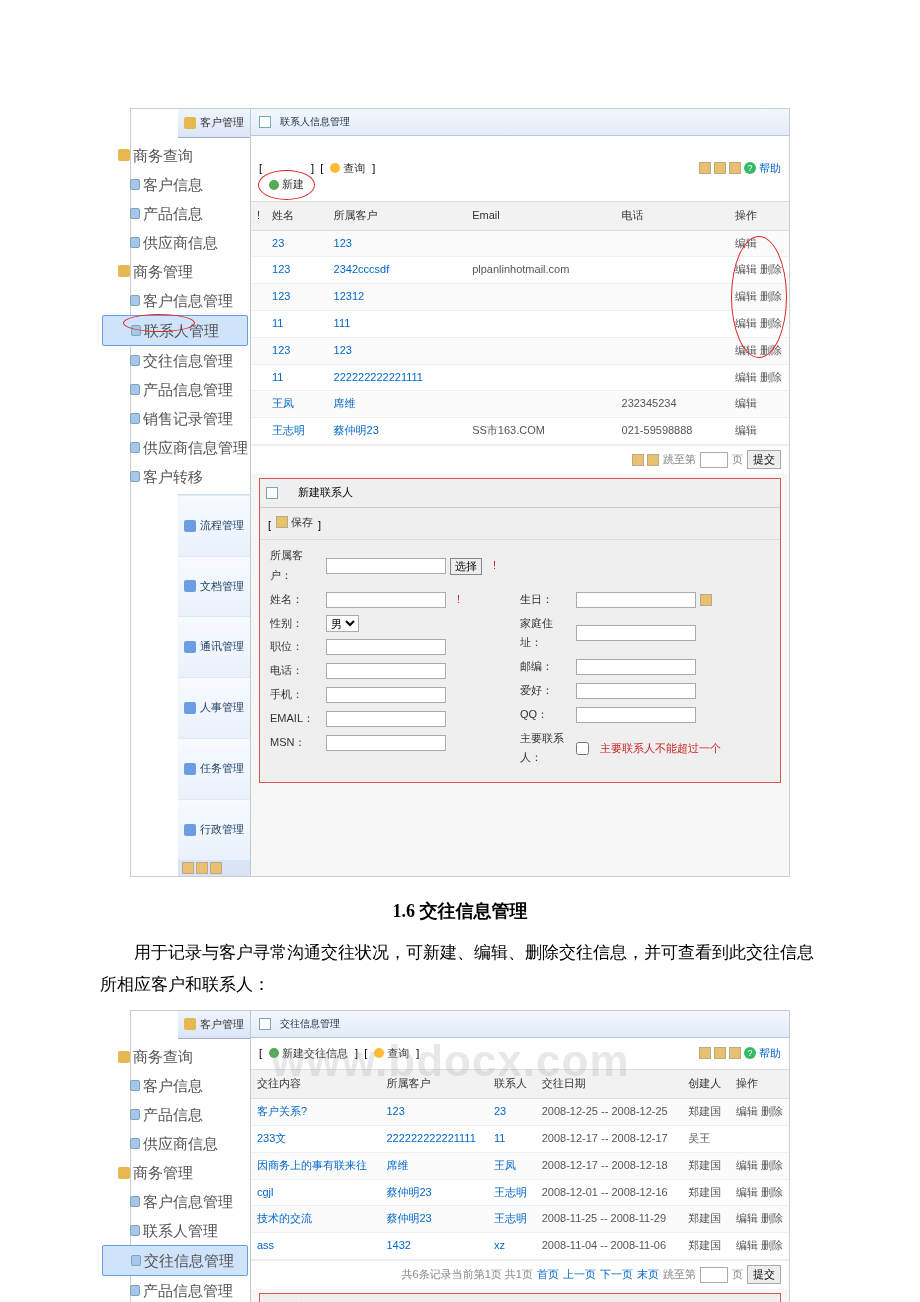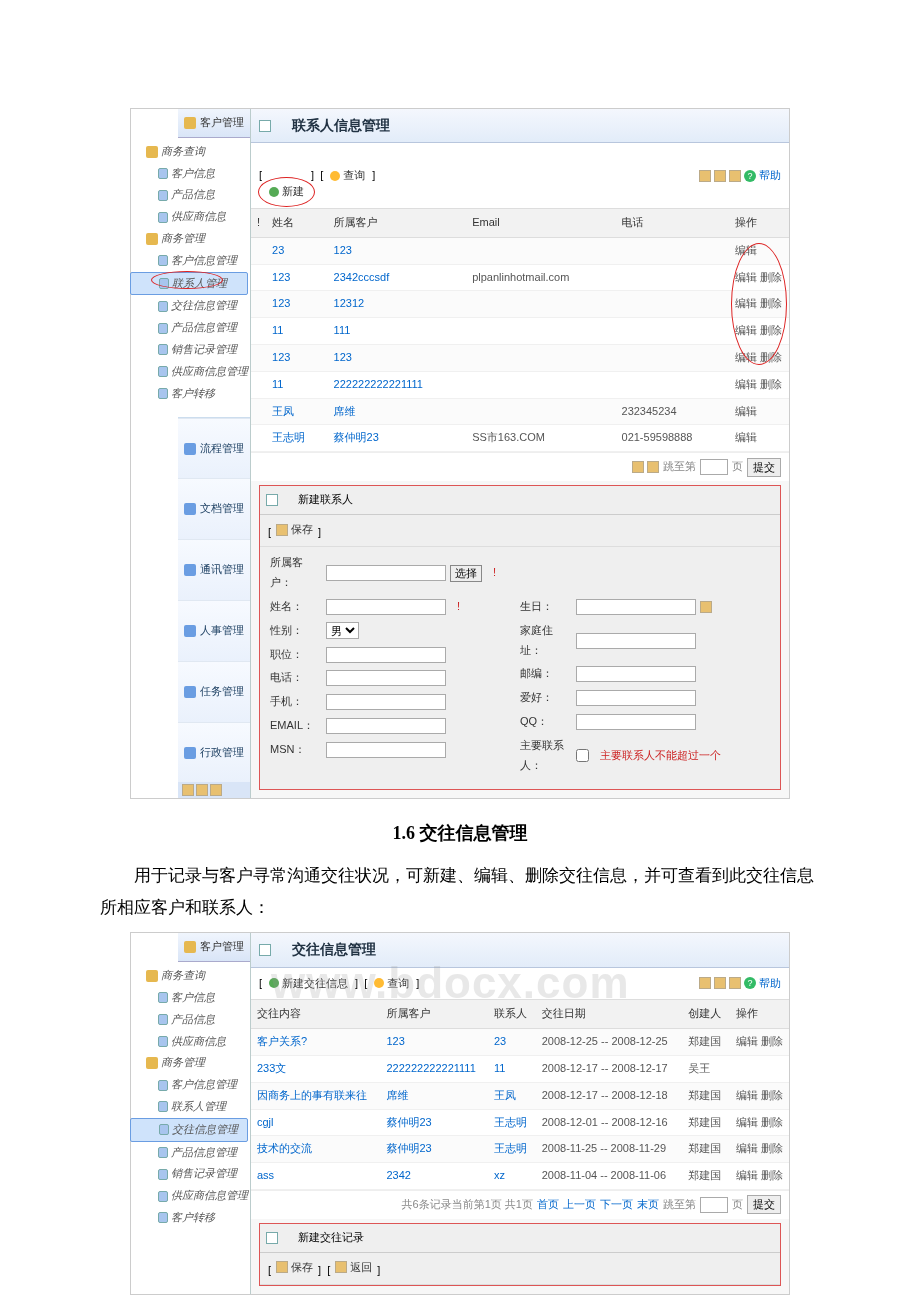--- a/index.html
+++ b/index.html
@@ -1,31 +1,31 @@
 <!DOCTYPE html>
 <html><head>
 <meta charset="utf-8">
 <style>
   * { box-sizing: border-box; margin: 0; padding: 0; }
   body { font-family: "SimSun", serif; font-size: 14px; line-height: 1.8; background: #fff; color: #000; width: 920px; margin: 0 auto; padding: 100px 100px 60px; }
   .screenshot { border: 1px solid #ccc; margin: 8px auto 18px; width: 660px; background: #efefef; font-family: Arial, sans-serif; font-size: 11px; display: flex; position: relative; }
   .watermark { position: absolute; top: 10px; left: 140px; font-size: 44px; color: rgba(150,150,150,0.22); font-weight: 700; letter-spacing: 1px; pointer-events: none; font-family: Arial; z-index: 99; text-align: right; }
   .sidebar { width: 120px; background: #fff; border-right: 1px solid #bcc; display: flex; flex-direction: column; align-items: flex-end; }
   .side-title { background: linear-gradient(#f0f5fd, #d9e5f7); border-bottom: 1px solid #aac; padding: 4px 6px; font-size: 11px; color: #333; display: flex; align-items: center; gap: 4px; }
-  .tree { padding: 3px 2px 3px 4px; font-size: 11px; color: #444; font-style: italic; }
+  .tree { padding: 3px 2px 3px 4px; font-size: 15px; color: #444; }
   .tree-node { padding: 1px 0 1px 16px; display: flex; align-items: center; gap: 3px; color: #555; white-space: nowrap; }
   .tree-leaf { padding: 1px 0 1px 28px; display: flex; align-items: center; gap: 3px; color: #555; white-space: nowrap; }
   .tree-leaf.selected { background: #cfe3fb; border: 1px solid #6a9de2; border-radius: 2px; }
   .tree-leaf.circled { position: relative; }
   .tree-leaf.circled::after { content: ""; position: absolute; left: 20px; top: -2px; width: 70px; height: 16px; border: 1.5px solid #d22; border-radius: 50%; }
   .side-links { margin-top: auto; border-top: 1px solid #cde; }
   .side-link { border-top: 1px solid #e0e8f2; padding: 20px 6px; font-size: 11px; color: #246; display: flex; align-items: center; gap: 4px; background: linear-gradient(#f7faff, #eaf1fc); }
   .side-status { background: #d9e5f7; padding: 2px 4px; display: flex; gap: 2px; }
   .main { flex: 1; background: #f7f7f7; display: flex; flex-direction: column; }
-  .panelhead { background: linear-gradient(#f4f7fd, #e2ecf9); border-bottom: 1px solid #b8c6dd; padding: 4px 8px; font-size: 14px; color: #234; display: flex; align-items: center; gap: 21px; font-weight: bold; }
+  .panelhead { background: linear-gradient(#f4f7fd, #e2ecf9); border-bottom: 1px solid #b8c6dd; padding: 4px 8px; font-size: 10px; color: #234; display: flex; align-items: center; gap: 9px; }
   .toolbar { background: #fff; border-bottom: 1px solid #ddd; padding: 5px 8px; display: flex; align-items: center; gap: 2px; }
   .tb-btn { display: inline-flex; align-items: center; gap: 3px; padding: 1px 5px; color: #333; font-size: 11px; }
   .tb-btn.circled { position: relative; margin-top: 33px; }
   .tb-btn.circled::before { content: ""; position: absolute; left: -6px; top: -4px; right: -6px; bottom: -4px; border: 1.5px solid #d22; border-radius: 50%; }
   .spacer { flex: 1; }
   .small-icons { display: flex; gap: 3px; align-items: center; }
   .help-link { color: #06c; font-size: 11px; display: inline-flex; align-items: center; gap: 3px; }
   table.data { width: 100%; border-collapse: collapse; font-size: 11px; background: #fff; }
   table.data th { text-align: left; font-weight: normal; color: #333; padding: 4px 6px; background: #f2f2f2; border-bottom: 1px solid #ddd; }
   table.data td { padding: 3px 6px; border-bottom: 1px solid #f0f0f0; color: #555; }
@@ -482,21 +482,21 @@
           <tr>
             <td><a class="link">技术的交流</a></td>
             <td><a class="link">蔡仲明23</a></td>
             <td><a class="link">王志明</a></td>
             <td>2008-11-25 -- 2008-11-29</td>
             <td>郑建国</td>
             <td class="actions"><a>编辑 删除</a></td>
           </tr>
           <tr>
             <td><a class="link">ass</a></td>
-            <td><a class="link">2342</a></td>
+            <td><a class="link">1432</a></td>
             <td><a class="link">xz</a></td>
             <td>2008-11-04 -- 2008-11-06</td>
             <td>郑建国</td>
             <td class="actions"><a>编辑 删除</a></td>
           </tr>
         </tbody>
     </table>
     <div class="pager">
       <span>共6条记录当前第1页 共1页</span>
       <a class="mute">首页</a>

